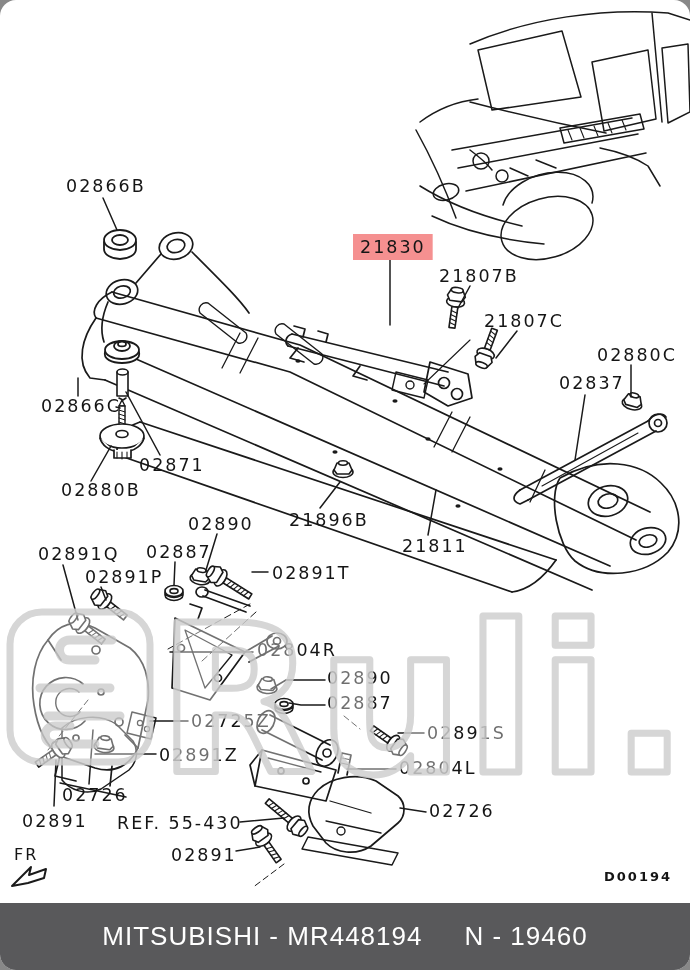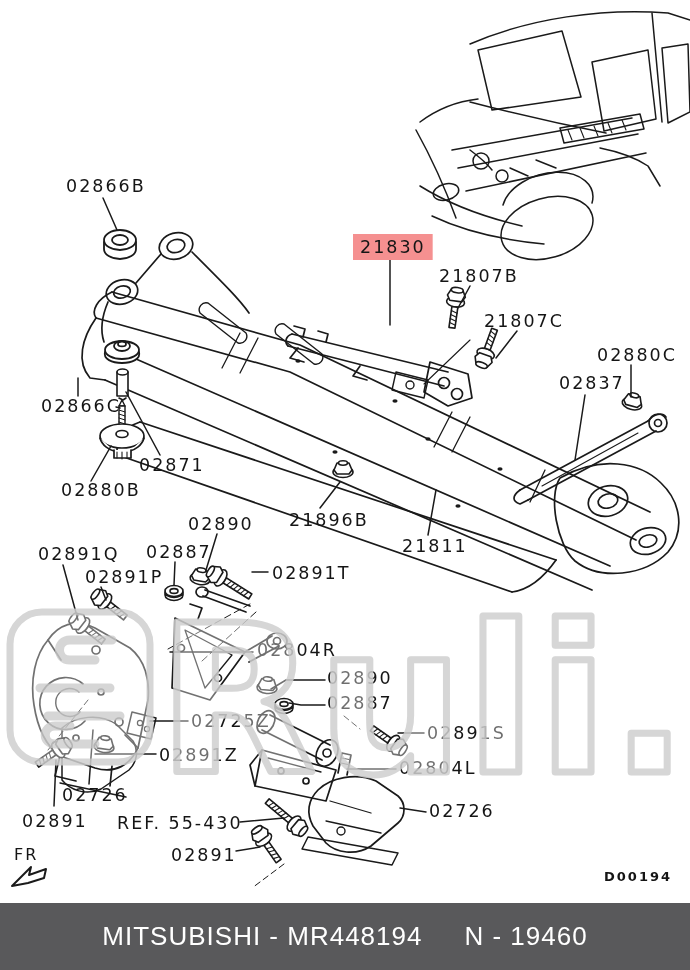--- a/index.html
+++ b/index.html
@@ -1,17 +1,17 @@
 <!DOCTYPE html>
 <html><head>
 <meta charset="utf-8">
 <style>
   html,body{margin:0;padding:0;background:#888;}
   #page{width:690px;height:970px;background:#ffffff;position:relative;margin:0 auto;
-        font-family:"DejaVu Sans",sans-serif;overflow:hidden;}
+        font-family:"DejaVu Sans",sans-serif;overflow:hidden;border-radius:16px;}
   #diagram-svg{display:block;}
   .lbl{fill:#151515;font-family:"DejaVu Sans",sans-serif;}
   #footer-bar{position:absolute;left:0;bottom:0;width:690px;height:67px;
       display:flex;align-items:center;justify-content:center;gap:42px;}
   #footer-bar span{color:#fff;font-family:"Liberation Sans",sans-serif;
       font-size:26px;font-weight:400;letter-spacing:1px;white-space:nowrap;}
 </style>
 </head>
 <body>
 

